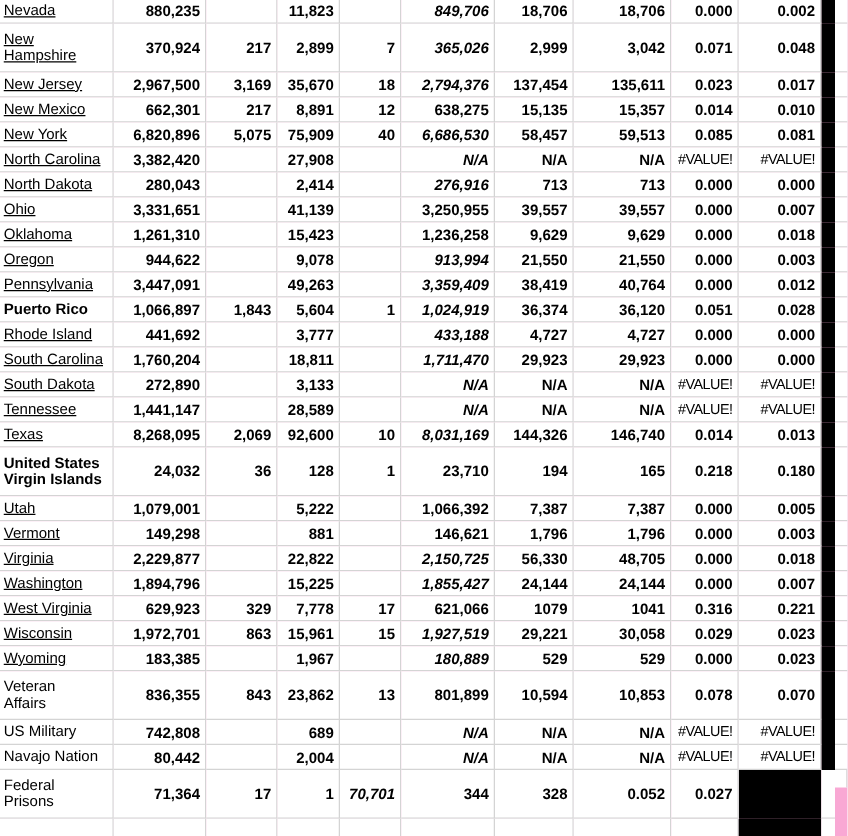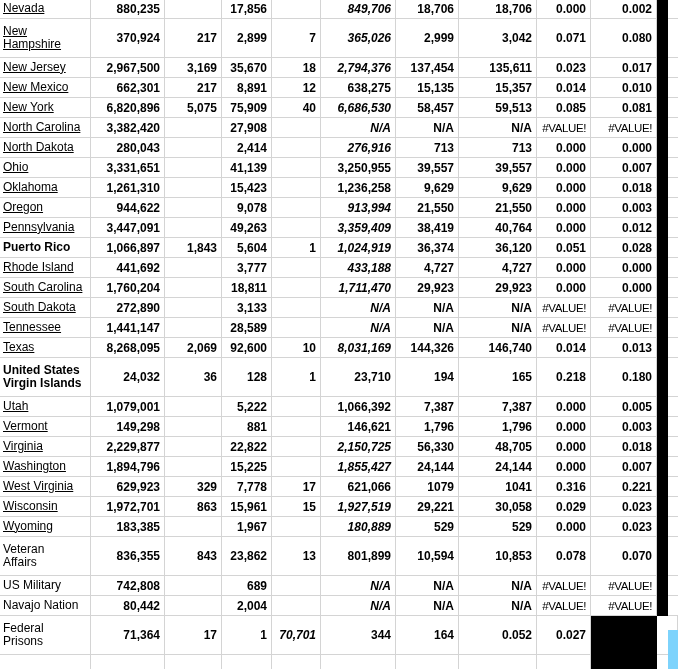--- a/index.html
+++ b/index.html
@@ -1,20 +1,20 @@
 <!DOCTYPE html>
 <html><head>
 <meta charset="utf-8">
 <style>
   *{box-sizing:border-box;margin:0;padding:0}
   html,body{width:678px;height:669px;overflow:hidden;background:#fff;
     font-family:"Liberation Sans",sans-serif}
   #sheet{position:relative;display:grid;
     grid-template-columns:91px 74px 57px 50px 49px 75px 63px 78px 54px 66px 11px 10px;
-    width:678px;height:669px;background:#7dd3fc}
+    width:678px;height:669px;background:#f9a8d4}
   .cell{border-right:1px solid #d4d4d4;border-bottom:1px solid #d4d4d4;
     display:flex;align-items:center;overflow:hidden;font-size:12px;color:#000;background:#fff}
   .c-label{justify-content:flex-start;padding-left:3px;padding-right:2px;
     line-height:13.5px;white-space:pre-line}
   .lbl{white-space:pre-line}
   .lbl.state{text-decoration:underline}
   .lbl.territory{font-weight:700}
   .c-num{justify-content:flex-end;padding-right:4px;font-weight:700}
   .c-dec{justify-content:flex-end;padding-right:4px;font-weight:700}
   .err{font-weight:400;letter-spacing:-0.4px;font-size:11.5px}
@@ -23,40 +23,40 @@
   .c-gap{background:#000;border:none}
   .c-k{border-right:none}
 </style>
 </head>
 <body>
 
 <div id="sheet">
     <div class="cell c-label" style="height: 19px;"><span class="lbl state">Nevada</span></div>
     <div class="cell c-num" style="height: 19px;">880,235</div>
     <div class="cell c-num" style="height: 19px;"></div>
-    <div class="cell c-num" style="height: 19px;">17,856</div>
+    <div class="cell c-num" style="height: 19px;">11,823</div>
     <div class="cell c-num" style="height: 19px;"></div>
     <div class="cell c-num ital" style="height: 19px;">849,706</div>
     <div class="cell c-num" style="height: 19px;">18,706</div>
     <div class="cell c-num" style="height: 19px;">18,706</div>
     <div class="cell c-dec" style="height: 19px;">0.000</div>
     <div class="cell c-dec c-j" style="height: 19px;">0.002</div>
     <div class="cell c-gap" style="height: 19px;"></div>
     <div class="cell c-k" style="height: 19px;"></div>
     <div class="cell c-label" style="height: 39px;"><span class="lbl state">New
 Hampshire</span></div>
     <div class="cell c-num" style="height: 39px;">370,924</div>
     <div class="cell c-num" style="height: 39px;">217</div>
     <div class="cell c-num" style="height: 39px;">2,899</div>
     <div class="cell c-num" style="height: 39px;">7</div>
     <div class="cell c-num ital" style="height: 39px;">365,026</div>
     <div class="cell c-num" style="height: 39px;">2,999</div>
     <div class="cell c-num" style="height: 39px;">3,042</div>
     <div class="cell c-dec" style="height: 39px;">0.071</div>
-    <div class="cell c-dec c-j" style="height: 39px;">0.080</div>
+    <div class="cell c-dec c-j" style="height: 39px;">0.048</div>
     <div class="cell c-gap" style="height: 39px;"></div>
     <div class="cell c-k" style="height: 39px;"></div>
     <div class="cell c-label" style="height: 20px;"><span class="lbl state">New Jersey</span></div>
     <div class="cell c-num" style="height: 20px;">2,967,500</div>
     <div class="cell c-num" style="height: 20px;">3,169</div>
     <div class="cell c-num" style="height: 20px;">35,670</div>
     <div class="cell c-num" style="height: 20px;">18</div>
     <div class="cell c-num ital" style="height: 20px;">2,794,376</div>
     <div class="cell c-num" style="height: 20px;">137,454</div>
     <div class="cell c-num" style="height: 20px;">135,611</div>
@@ -366,21 +366,21 @@
     <div class="cell c-dec c-j err" style="height: 20px;">#VALUE!</div>
     <div class="cell c-gap" style="height: 20px;"></div>
     <div class="cell c-k" style="height: 20px;"></div>
     <div class="cell c-label" style="height: 39px;"><span class="lbl agency">Federal
 Prisons</span></div>
     <div class="cell c-num" style="height: 39px;">71,364</div>
     <div class="cell c-num" style="height: 39px;">17</div>
     <div class="cell c-num" style="height: 39px;">1</div>
     <div class="cell c-num ital" style="height: 39px;">70,701</div>
     <div class="cell c-num" style="height: 39px;">344</div>
-    <div class="cell c-num" style="height: 39px;">164</div>
+    <div class="cell c-num" style="height: 39px;">328</div>
     <div class="cell c-dec" style="height: 39px;">0.052</div>
     <div class="cell c-dec c-j" style="height: 39px;">0.027</div>
     <div class="cell c-gap" style="height: 39px;"></div>
     <div class="cell c-k" style="height: 39px;"></div>
     <div class="cell" style="height: 14px; border-bottom: none;"></div>
     <div class="cell" style="height: 14px; border-bottom: none;"></div>
     <div class="cell" style="height: 14px; border-bottom: none;"></div>
     <div class="cell" style="height: 14px; border-bottom: none;"></div>
     <div class="cell" style="height: 14px; border-bottom: none;"></div>
     <div class="cell" style="height: 14px; border-bottom: none;"></div>

